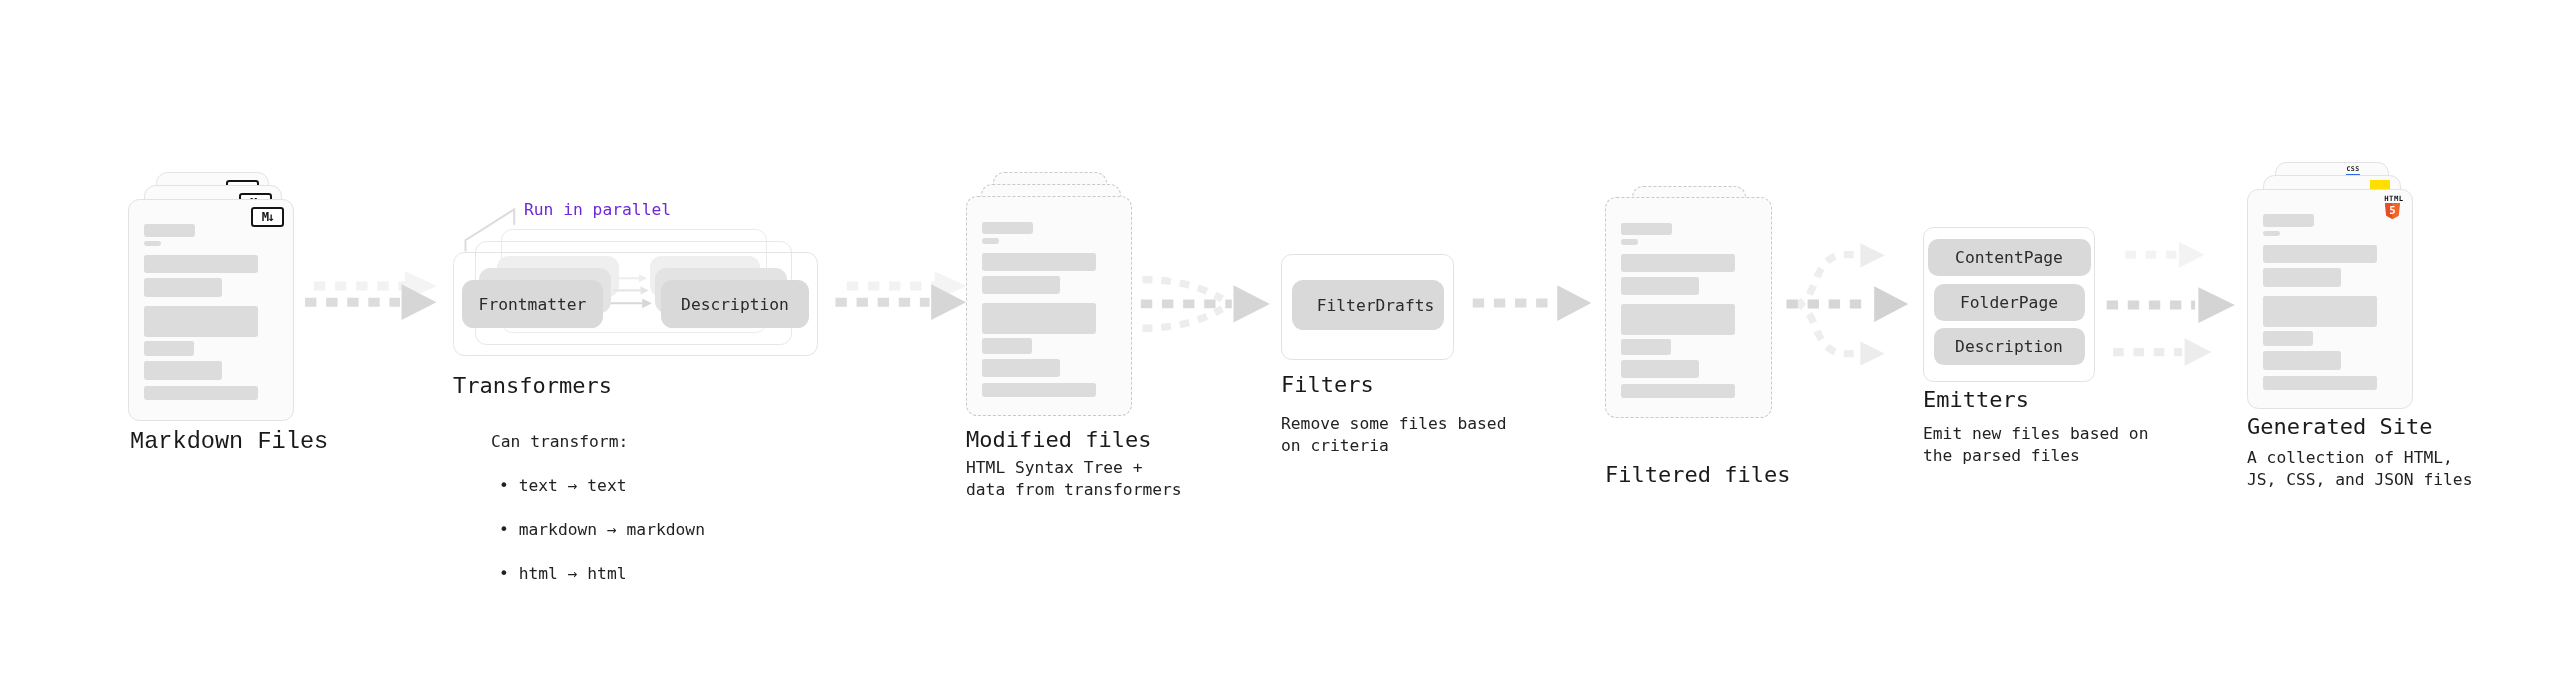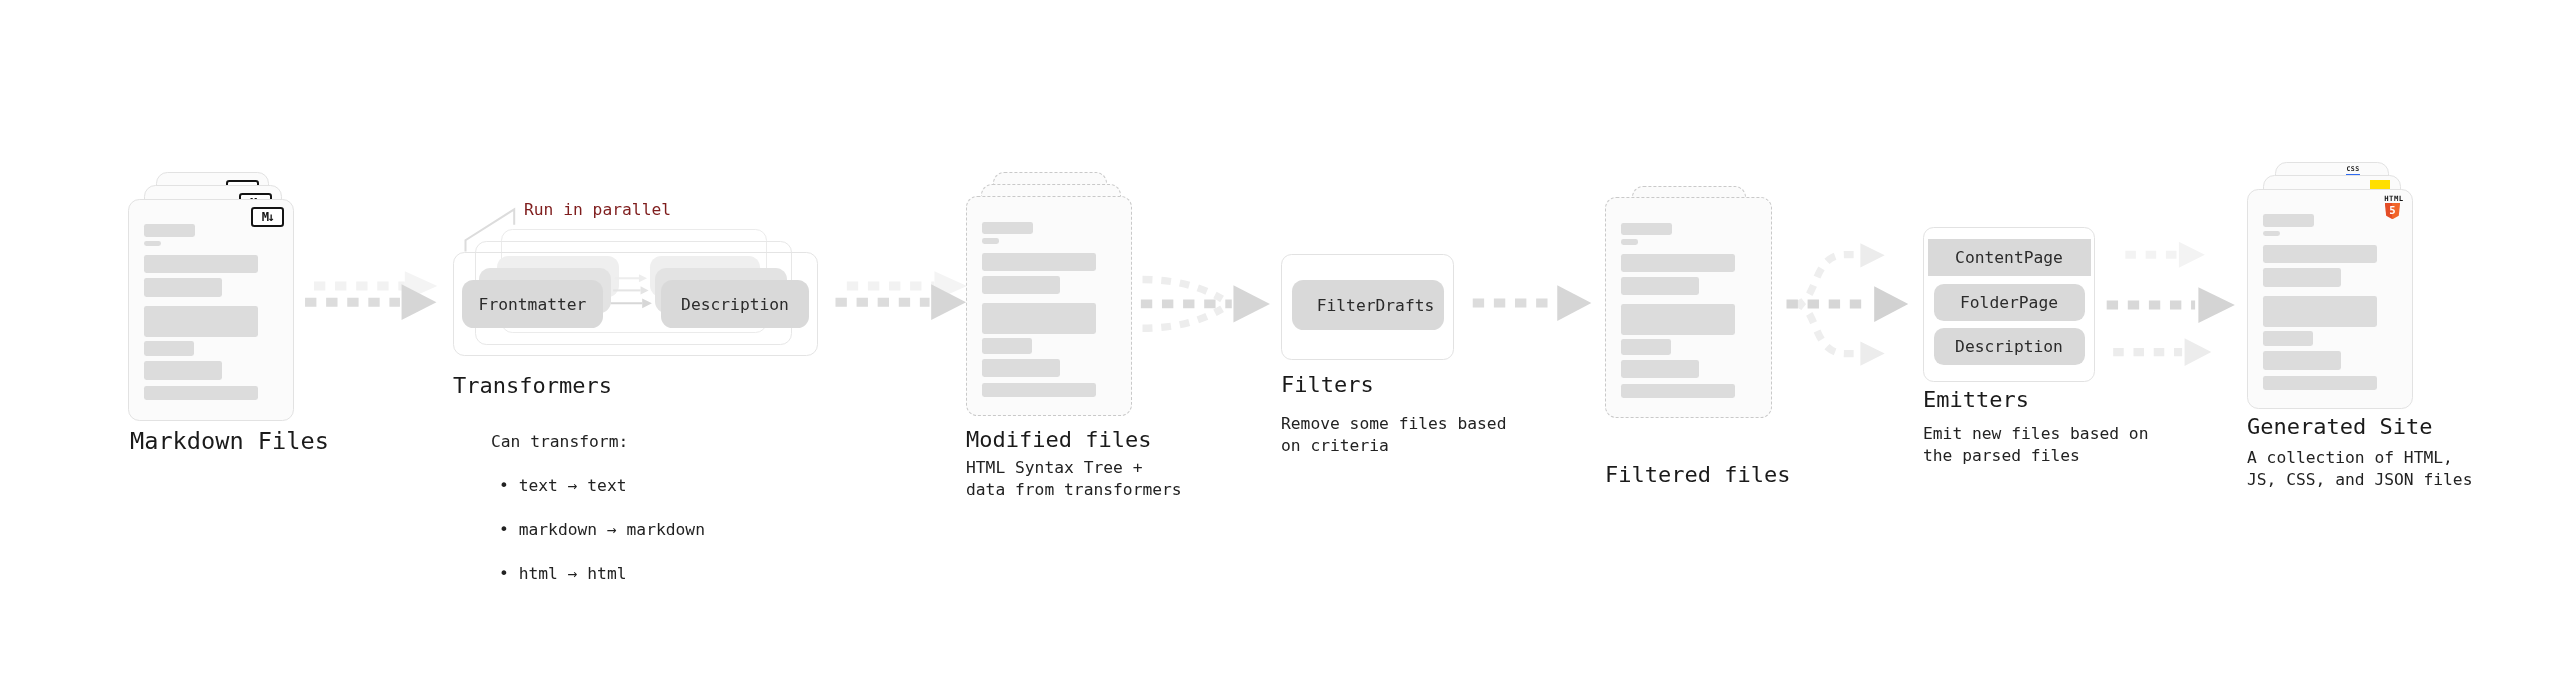--- a/index.html
+++ b/index.html
@@ -20,23 +20,23 @@
   .b6{width:50px;height:15.4px;margin-top:4.1px}
   .b7{width:78px;height:18.7px;margin-top:4.9px}
   .b8{width:114px;height:14px;margin-top:5.7px}
 
   .mdicon{position:absolute;top:6.5px;right:9px;width:29px;height:16.3px;border:2.4px solid #141414;
           border-radius:3.3px;background:#fff;color:#141414;font-weight:bold;font-size:12.2px;
           line-height:16.3px;text-align:center;letter-spacing:-1.6px;}
 
   
   .stage-label{position:absolute;font-size:22px;color:#1a1a1a;line-height:1;white-space:nowrap;}
-  .stage-label.big{font-size:23.6px;}
+  .stage-label.big{font-size:23.6px;font-family:Liberation Mono, monospace;}
   .stage-desc{position:absolute;font-size:16.3px;line-height:22px;color:#222;white-space:pre-line;}
-  .annot{position:absolute;font-size:16.3px;color:#7f1d1d;white-space:nowrap;}
+  .annot{position:absolute;font-size:16.3px;color:#6d28d9;white-space:nowrap;}
 
   
   .outline{position:absolute;border:1.6px solid #e4e4e4;border-radius:11.4px;box-sizing:border-box;background:transparent;}
   .pill{position:absolute;background:#d9d9d9;border-radius:11.4px;font-size:16.3px;color:#2b2b2b;
         display:flex;align-items:center;justify-content:center;box-sizing:border-box;white-space:nowrap;}
   .pill.g1{background:#e3e3e3;}
   .pill.g2{background:#efefef;}
   .panel{position:absolute;background:#fff;border:1.6px solid #e2e2e2;border-radius:10.6px;box-sizing:border-box;}
   .panel .pill{position:relative;margin:0 auto;}
 
@@ -181,21 +181,21 @@
   <svg style="left:1780px;top:234px;" width="138" height="145" viewBox="0 0 170 178">
     <path d="M18,86 C48,86 38,25 80,25 L96,25" fill="none" stroke="#eeeeee" stroke-width="9" stroke-dasharray="12 11"></path>
     <polygon points="99,11 129,26 99,41" fill="#ececec"></polygon>
     <path d="M18,86 C48,86 38,147 80,147 L96,147" fill="none" stroke="#eeeeee" stroke-width="9" stroke-dasharray="12 11"></path>
     <polygon points="99,132 129,147 99,162" fill="#ececec"></polygon>
     <line x1="8" y1="86" x2="112" y2="86" stroke="#d6d6d6" stroke-width="11" stroke-dasharray="14 12"></line>
     <polygon points="116,64 158,86 116,108" fill="#d2d2d2"></polygon>
   </svg>
 
   <div class="panel" style="left:1923px;top:227px;width:172px;height:155px;">
-    <div class="pill" style="margin-top:11.4px;width:163px;height:37px;border-radius:0;">ContentPage</div>
+    <div class="pill" style="margin-top:11.4px;width:163px;height:37px;border-radius:10px;">ContentPage</div>
     <div class="pill" style="margin-top:7.3px;width:151px;height:37px;border-radius:9.8px;">FolderPage</div>
     <div class="pill" style="margin-top:7.3px;width:151px;height:37px;border-radius:9.8px;">Description</div>
   </div>
   <div class="stage-label" style="left:1923px;top:389px;">Emitters</div>
   <div class="stage-desc" style="left:1923px;top:423px;">Emit new files based on
 the parsed files</div>
 
   <svg style="left:2101px;top:228px;" width="142" height="146" viewBox="0 0 175 180">
     <line x1="30" y1="33" x2="93" y2="33" stroke="#f3f3f3" stroke-width="10" stroke-dasharray="13 12"></line>
     <polygon points="96,17 128,33 96,49" fill="#f3f3f3"></polygon>

